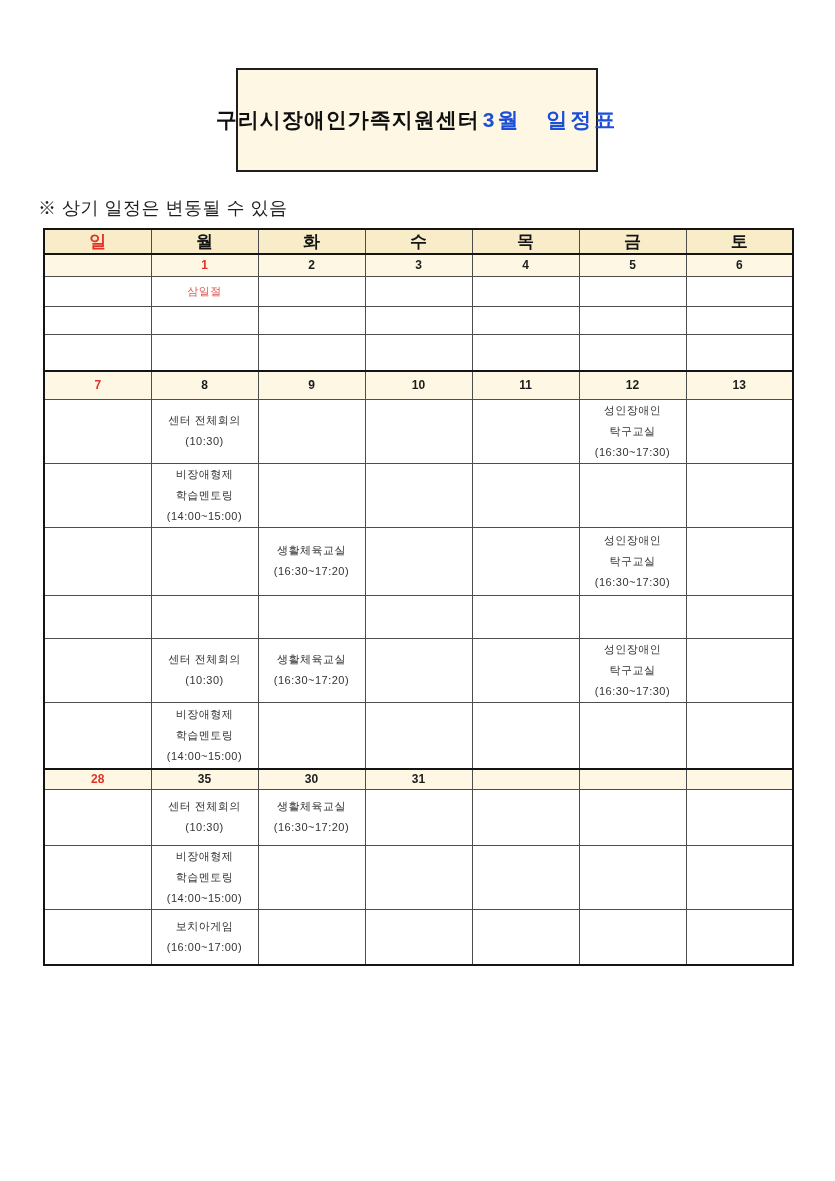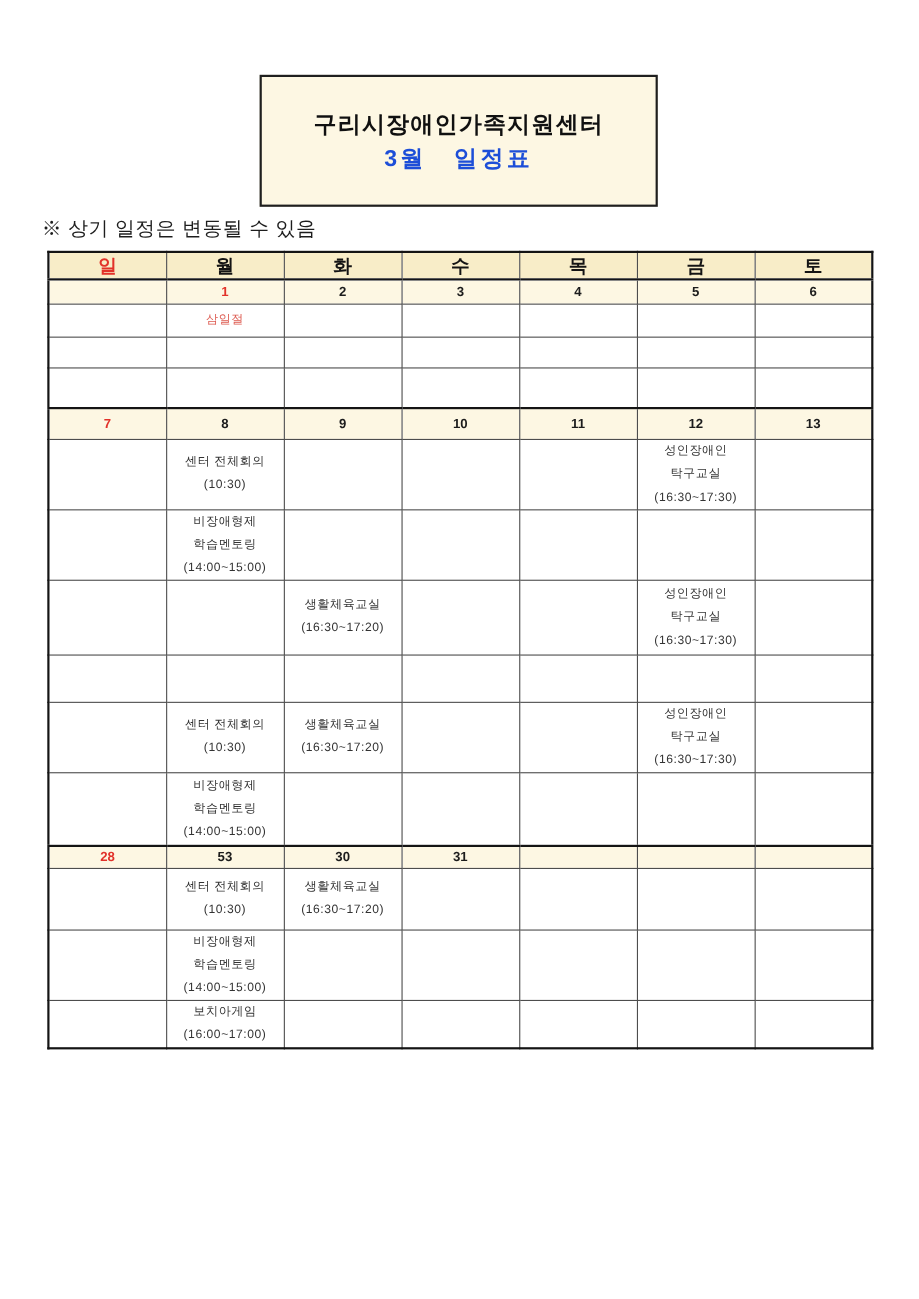--- a/index.html
+++ b/index.html
@@ -12,24 +12,24 @@
   }
   *{box-sizing:border-box;}
   html,body{margin:0;padding:0;}
   body{
     width:835px;height:1181px;background:#ffffff;
     font-family:"Liberation Sans", sans-serif;
   }
   .page{position:relative;width:835px;height:1181px;background:#ffffff;overflow:hidden;}
 
   .title-box{
-    position:absolute;left:236px;top:68px;width:362px;height:120px;
+    position:absolute;left:236px;top:68px;width:362px;height:104px;
     background:var(--cream-light);
     border:2px solid #1f1f1f;
-    display:flex;flex-direction:column;align-items:center;justify-content:center;
+    display:flex;flex-direction:row;align-items:center;justify-content:center;
     gap:3px;
   }
   .title-line1{font-size:21px;font-weight:bold;color:#101010;letter-spacing:1px;white-space:pre;}
   .title-line2{font-size:21px;font-weight:bold;color:#1d4ed8;letter-spacing:3px;word-spacing:16px;white-space:pre;}
 
   .note{
     position:absolute;left:38px;top:196px;
     font-size:18px;color:#1d1d1d;letter-spacing:0.5px;white-space:pre;
   }
 
@@ -223,21 +223,21 @@
               <div>(14:00~15:00)</div>
             </td>
             <td></td>
             <td></td>
             <td></td>
             <td></td>
             <td></td>
           </tr>
           <tr class="date-row" style="height: 20px;">
             <td class="red">28</td>
-            <td>53</td>
+            <td>35</td>
             <td>30</td>
             <td>31</td>
             <td></td>
             <td></td>
             <td></td>
           </tr>
           <tr class="event-row" style="height: 56px;">
             <td></td>
             <td>
               <div>센터 전체회의</div>
@@ -258,21 +258,21 @@
               <div>비장애형제</div>
               <div>학습멘토링</div>
               <div>(14:00~15:00)</div>
             </td>
             <td></td>
             <td></td>
             <td></td>
             <td></td>
             <td></td>
           </tr>
-          <tr class="event-row" style="height: 44px;">
+          <tr class="event-row" style="height: 56px;">
             <td></td>
             <td>
               <div>보치아게임</div>
               <div>(16:00~17:00)</div>
             </td>
             <td></td>
             <td></td>
             <td></td>
             <td></td>
             <td></td>

